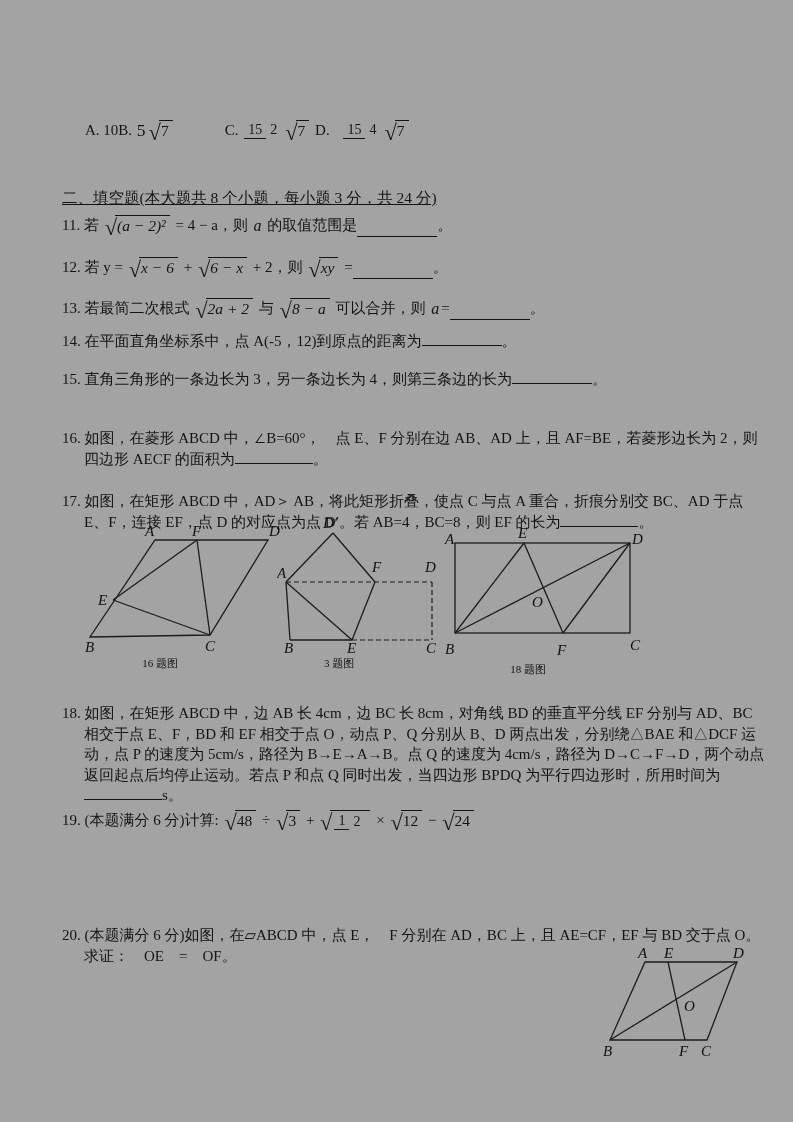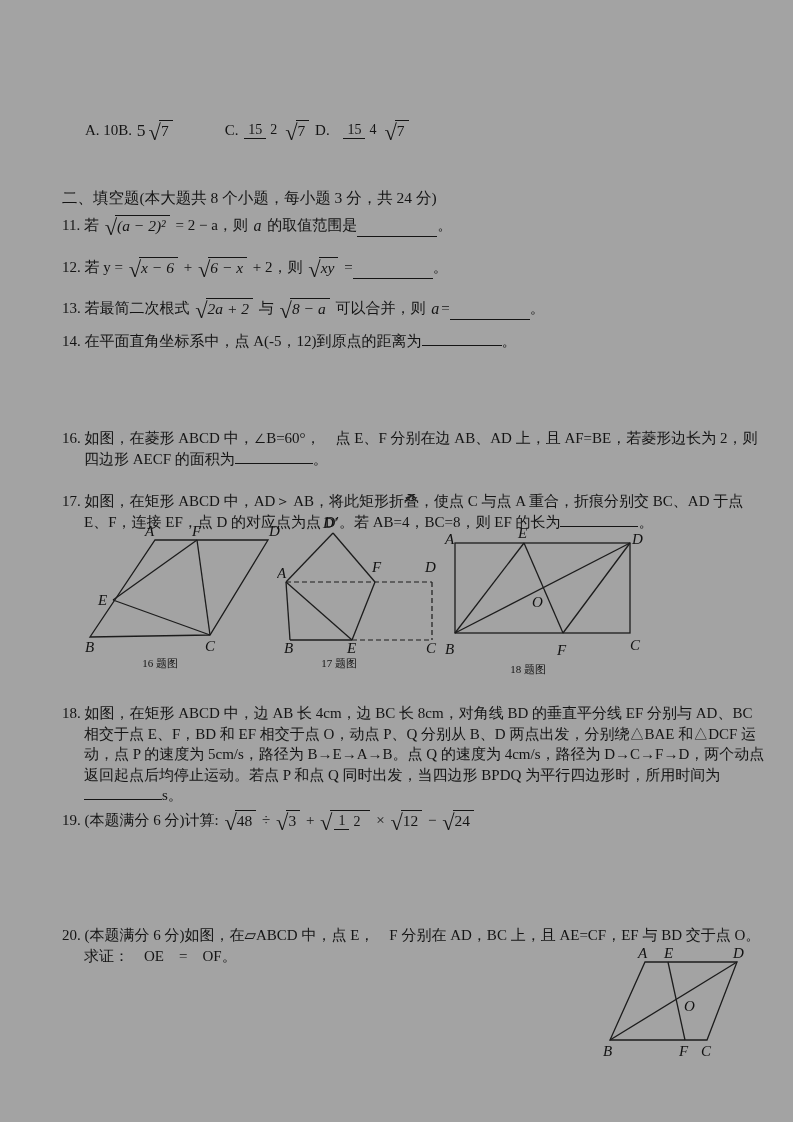--- a/index.html
+++ b/index.html
@@ -40,30 +40,31 @@
   .edge-d{stroke:#1c1c1c;stroke-width:1.2;fill:none;stroke-dasharray:5 3;}
   .lbl{font-family:"Liberation Serif",serif;font-style:italic;font-size:15px;fill:#111;}
 </style>
 </head>
 <body>
 
 <div class="page">
 
   <div class="blk fline" style="top:108px;left:85px;width:420px;height:44px;"><span class="mt">A. 10</span><span class="mt">B. </span><span class="mm">5</span><span class="rad"><span class="rs">√</span><span class="rc">7</span></span><span class="sp" style="width: 50px;"></span><span class="mt">C. </span><span class="frac"><span class="fn">15</span><span class="fd">2</span></span><span class="rad"><span class="rs">√</span><span class="rc">7</span></span><span class="mt"> D. </span><span class="sp" style="width: 8px;"></span><span class="frac"><span class="fn">15</span><span class="fd">4</span></span><span class="rad"><span class="rs">√</span><span class="rc">7</span></span></div>
 
-  <div class="blk sec-title" style="top:187px;">二、填空题(本大题共 8 个小题，每小题 3 分，共 24 分)</div>
+  <div class="blk sec-title" style="top:187px;text-decoration:underline;">二、填空题(本大题共 8 个小题，每小题 3 分，共 24 分)</div>
 
-  <div class="blk fline" style="top:209px;height:32px;"><span class="mt">11. 若 </span><span class="rad"><span class="rs">√</span><span class="rc it">(a − 2)²</span></span><span class="mt"> = 2 − a，则 </span><span class="mi">a</span><span class="mt"> 的取值范围是</span><span class="blank" style="width: 80px;"></span><span class="mt">。</span></div>
+  <div class="blk fline" style="top:209px;height:32px;"><span class="mt">11. 若 </span><span class="rad"><span class="rs">√</span><span class="rc it">(a − 2)²</span></span><span class="mt"> = 4 − a，则 </span><span class="mi">a</span><span class="mt"> 的取值范围是</span><span class="blank" style="width: 80px;"></span><span class="mt">。</span></div>
 
   <div class="blk fline" style="top:251px;height:32px;"><span class="mt">12. 若 y = </span><span class="rad"><span class="rs">√</span><span class="rc it">x − 6</span></span><span class="mt"> + </span><span class="rad"><span class="rs">√</span><span class="rc it">6 − x</span></span><span class="mt"> + 2，则 </span><span class="rad"><span class="rs">√</span><span class="rc it">xy</span></span><span class="mt"> =</span><span class="blank" style="width: 80px;"></span><span class="mt">。</span></div>
 
   <div class="blk fline" style="top:292px;height:32px;"><span class="mt">13. 若最简二次根式 </span><span class="rad"><span class="rs">√</span><span class="rc it">2a + 2</span></span><span class="mt"> 与 </span><span class="rad"><span class="rs">√</span><span class="rc it">8 − a</span></span><span class="mt"> 可以合并，则 </span><span class="mi">a</span><span class="mt">=</span><span class="blank" style="width: 80px;"></span><span class="mt">。</span></div>
 
   <div class="blk" style="top:331px;"><span class="mt">14. 在平面直角坐标系中，点 A(-5，12)到原点的距离为</span><span class="blank" style="width: 80px;"></span><span class="mt">。</span></div>
 
+  <div class="blk" style="top:369px;"><span class="mt">15. 直角三角形的一条边长为 3，另一条边长为 4，则第三条边的长为</span><span class="blank" style="width: 80px;"></span><span class="mt">。</span></div>
 
   <div class="blk para" style="top:407px;"><span class="mt">16. 如图，在菱形 ABCD 中，∠B=60°，　点 E、F 分别在边 AB、AD 上，且 AF=BE，若菱形边长为 2，则四边形 AECF 的面积为</span><span class="blank" style="width: 78px;"></span><span class="mt">。</span></div>
 
   <div class="blk para" style="top:470px;"><span class="mt">17. 如图，在矩形 ABCD 中，AD＞ AB，将此矩形折叠，使点 C 与点 A 重合，折痕分别交 BC、AD 于点 E、F，连接 EF，点 D 的对应点为点 D′。若 AB=4，BC=8，则 EF 的长为</span><span class="blank" style="width: 78px;"></span><span class="mt">。</span></div>
 
   <div class="fig" style="left:85px;top:522px;">
     <svg width="200" height="132" viewBox="0 0 200 132">
       <polygon class="edge" points="70,18 183,18 125,113 5,115"></polygon>
       <line class="edge" x1="28" y1="78" x2="112" y2="18"></line>
       <line class="edge" x1="28" y1="78" x2="125" y2="113"></line>
@@ -90,21 +91,21 @@
       <line class="edge" x1="9" y1="70" x2="75" y2="128"></line>
       <line class="edge" x1="98" y1="70" x2="75" y2="128"></line>
       <text class="lbl" x="46" y="16">D′</text>
       <text class="lbl" x="0" y="66">A</text>
       <text class="lbl" x="95" y="60">F</text>
       <text class="lbl" x="148" y="60">D</text>
       <text class="lbl" x="7" y="141">B</text>
       <text class="lbl" x="70" y="141">E</text>
       <text class="lbl" x="149" y="141">C</text>
     </svg>
-    <div class="fig-caption" style="width:124px;">17 题图</div>
+    <div class="fig-caption" style="width:124px;">3 题图</div>
   </div>
 
   <div class="fig" style="left:444px;top:518px;">
     <svg width="200" height="142" viewBox="0 0 200 142">
       <rect class="edge" x="11" y="25" width="175" height="90"></rect>
       <line class="edge" x1="11" y1="115" x2="80" y2="25"></line>
       <line class="edge" x1="11" y1="115" x2="186" y2="25"></line>
       <line class="edge" x1="80" y1="25" x2="119" y2="115"></line>
       <line class="edge" x1="119" y1="115" x2="186" y2="25"></line>
       <text class="lbl" x="1" y="26">A</text>

